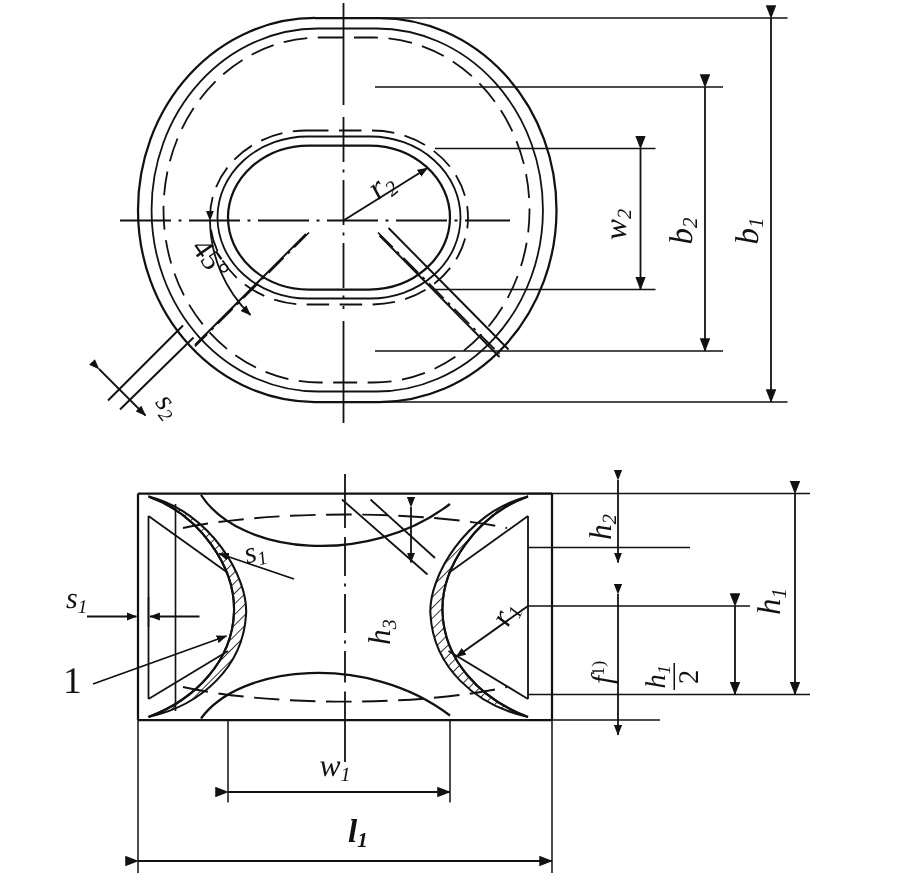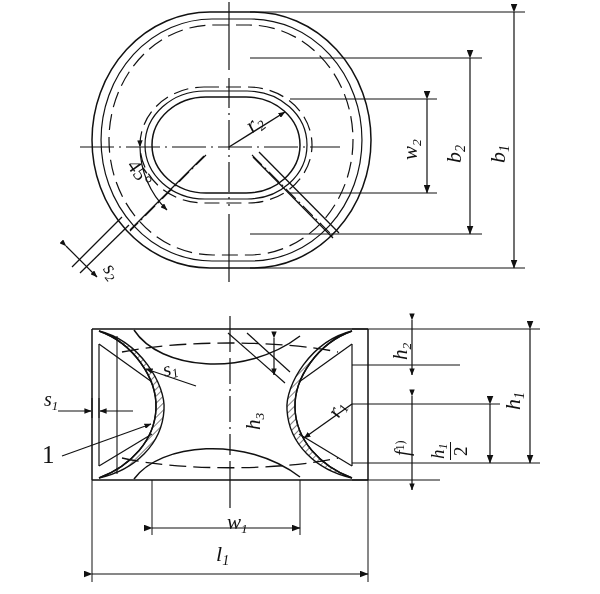--- a/index.html
+++ b/index.html
@@ -214,21 +214,21 @@
   <span class="frac">
     <span class="num"><span>h</span><span class="sub">1</span></span>
     <span class="den upright">2</span>
   </span>
 </div>
 
 <div class="lbl rot90" style="left:502px;top:410px;font-size:22px;">
   <span>h</span><span class="sub">1</span>
 </div>
 
-<div class="lbl" style="left:227px;top:500px;font-size:21px;margin-top:12px;">
+<div class="lbl" style="left:213px;top:500px;font-size:21px;">
   <span>w</span><span class="sub">1</span>
 </div>
 
-<div class="lbl" style="left:216px;top:543px;font-size:22px;">
+<div class="lbl" style="left:232px;top:543px;font-size:22px;font-weight:bold;">
   <span>l</span><span class="sub">1</span>
 </div>
 
 </div>
 
 </body></html>

